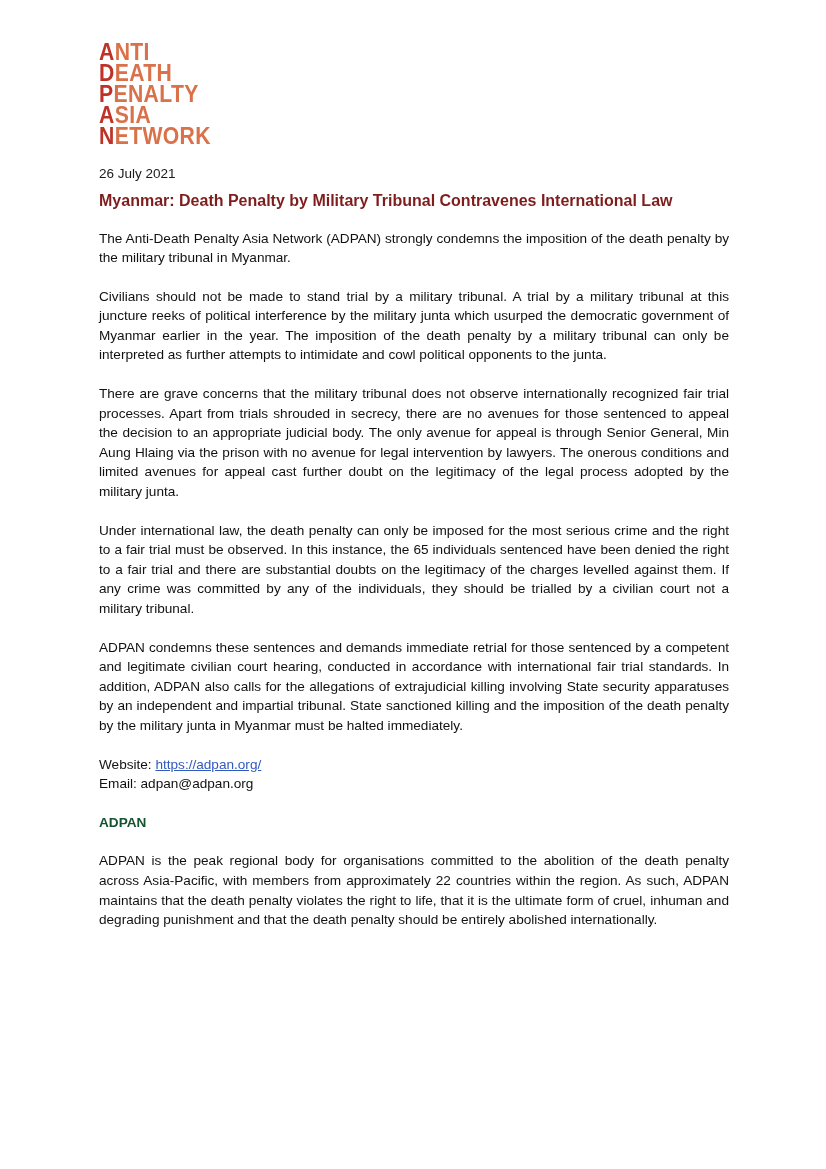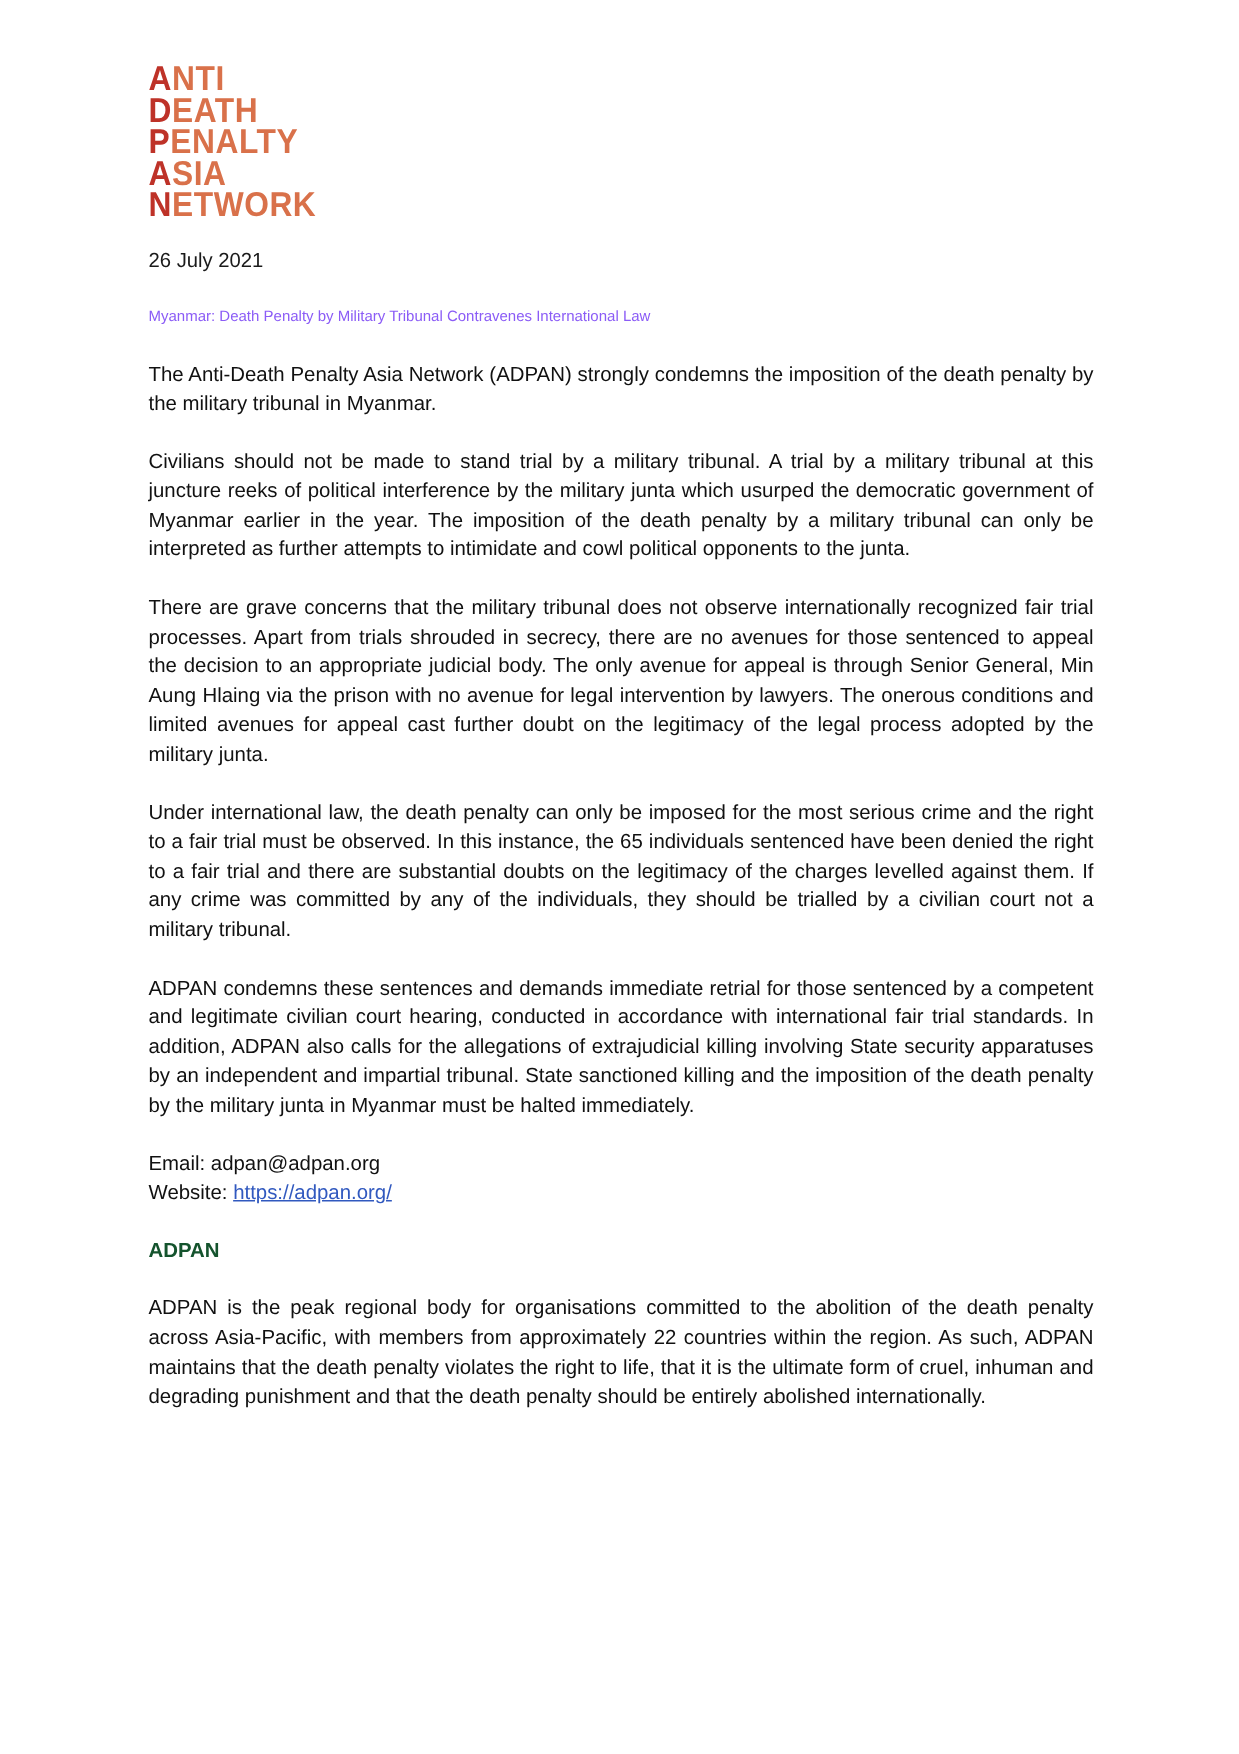--- a/index.html
+++ b/index.html
@@ -57,29 +57,29 @@
     color: #D9714A;
   }
 
   
   .meta-line {
     font-size: 13.5px;
     line-height: 18.5px;
     color: #1a1a1a;
   }
   .meta-block {
-    margin-bottom: 19px;
+    margin-bottom: 8px;
   }
 
   h1.doc-title {
-    font-size: 10px;
-    font-weight: normal;
+    font-size: 16px;
+    font-weight: bold;
     line-height: 18px;
     margin: 0 0 19px 0;
-    color: #8b5cf6;
+    color: #7f1d1d;
   }
 
   p.para {
     font-size: 13.6px;
     line-height: 19.6px;
     margin: 12px 0 19px 0;
     text-align: justify;
     color: #111111;
     hyphens: none;
   }
@@ -131,21 +131,21 @@
     <h1 class="doc-title">Myanmar: Death Penalty by Military Tribunal Contravenes International Law</h1>
 
     <p class="para">The Anti-Death Penalty Asia Network (ADPAN) strongly condemns the imposition of the death penalty by the military tribunal in Myanmar.</p>
     <p class="para">Civilians should not be made to stand trial by a military tribunal. A trial by a military tribunal at this juncture reeks of political interference by the military junta which usurped the democratic government of Myanmar earlier in the year. The imposition of the death penalty by a military tribunal can only be interpreted as further attempts to intimidate and cowl political opponents to the junta.</p>
     <p class="para">There are grave concerns that the military tribunal does not observe internationally recognized fair trial processes. Apart from trials shrouded in secrecy, there are no avenues for those sentenced to appeal the decision to an appropriate judicial body. The only avenue for appeal is through Senior General, Min Aung Hlaing via the prison with no avenue for legal intervention by lawyers. The onerous conditions and limited avenues for appeal cast further doubt on the legitimacy of the legal process adopted by the military junta.</p>
     <p class="para">Under international law, the death penalty can only be imposed for the most serious crime and the right to a fair trial must be observed. In this instance, the 65 individuals sentenced have been denied the right to a fair trial and there are substantial doubts on the legitimacy of the charges levelled against them. If any crime was committed by any of the individuals, they should be trialled by a civilian court not a military tribunal.</p>
     <p class="para">ADPAN condemns these sentences and demands immediate retrial for those sentenced by a competent and legitimate civilian court hearing, conducted in accordance with international fair trial standards. In addition, ADPAN also calls for the allegations of extrajudicial killing involving State security apparatuses by an independent and impartial tribunal. State sanctioned killing and the imposition of the death penalty by the military junta in Myanmar must be halted immediately.</p>
 
 
     <div class="contact-block">
+      <span class="contact-line"><span>Website: </span><a class="weblink" href="#">https://adpan.org/</a></span>
       <span class="contact-line"><span>Email: </span><span>adpan@adpan.org</span></span>
-      <span class="contact-line"><span>Website: </span><a class="weblink" href="#">https://adpan.org/</a></span>
     </div>
 
     <h2 class="section-heading">ADPAN</h2>
     <p class="para">ADPAN is the peak regional body for organisations committed to the abolition of the death penalty across Asia-Pacific, with members from approximately 22 countries within the region. As such, ADPAN maintains that the death penalty violates the right to life, that it is the ultimate form of cruel, inhuman and degrading punishment and that the death penalty should be entirely abolished internationally.</p>
 
   </div>
 </div>
 
 </body></html>

